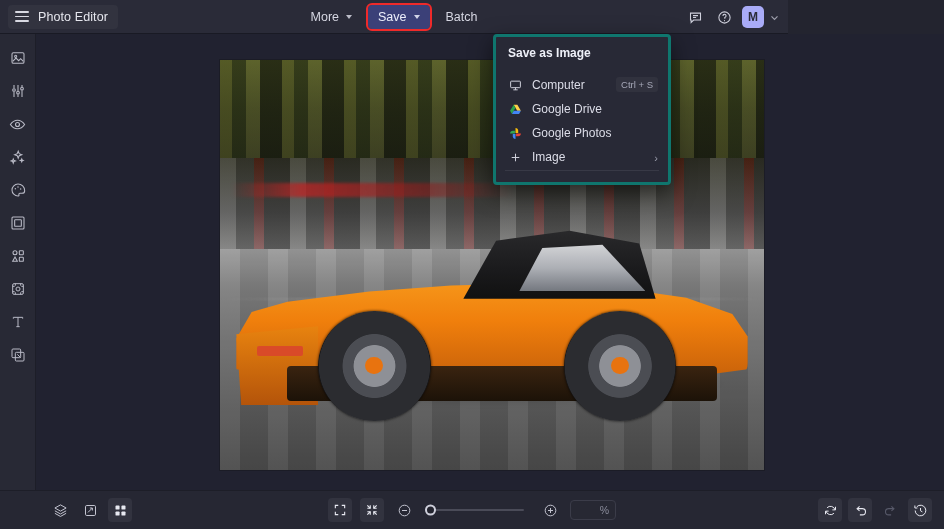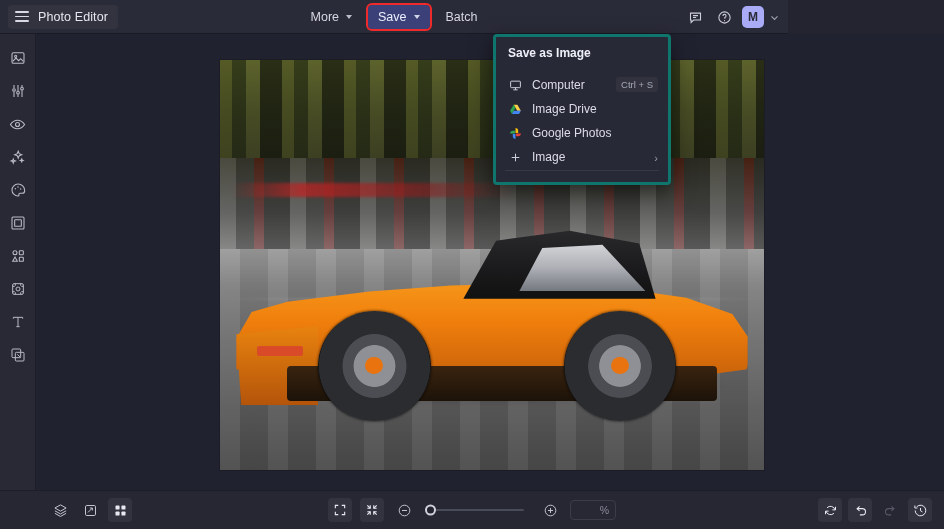--- a/index.html
+++ b/index.html
@@ -423,21 +423,21 @@
 
 
     <div class="dd-item">
       <span class="dd-ico">
         <svg width="13" height="13" viewBox="0 0 24 24">
           <path d="M8.6 3h6.8l6.6 11.5h-6.8z" fill="#ffcf48"></path>
           <path d="M2 14.5 8.6 3l3.4 5.9L5.4 20.4z" fill="#2ba24c"></path>
           <path d="M5.4 20.4 8.8 14.5H22l-3.4 5.9z" fill="#4285f4"></path>
         </svg>
       </span>
-      <span class="dd-label">Image Drive</span>
+      <span class="dd-label">Google Drive</span>
     </div>
 
     <div class="dd-item">
       <span class="dd-ico">
         <svg width="13" height="13" viewBox="0 0 24 24">
           <path d="M12 2c3 0 5 2.2 5 5v4h-5z" fill="#f6bc0a"></path>
           <path d="M22 12c0 3-2.2 5-5 5h-4v-5z" fill="#e94235"></path>
           <path d="M12 22c-3 0-5-2.2-5-5v-4h5z" fill="#4285f4"></path>
           <path d="M2 12c0-3 2.2-5 5-5h4v5z" fill="#34a853"></path>
         </svg>

